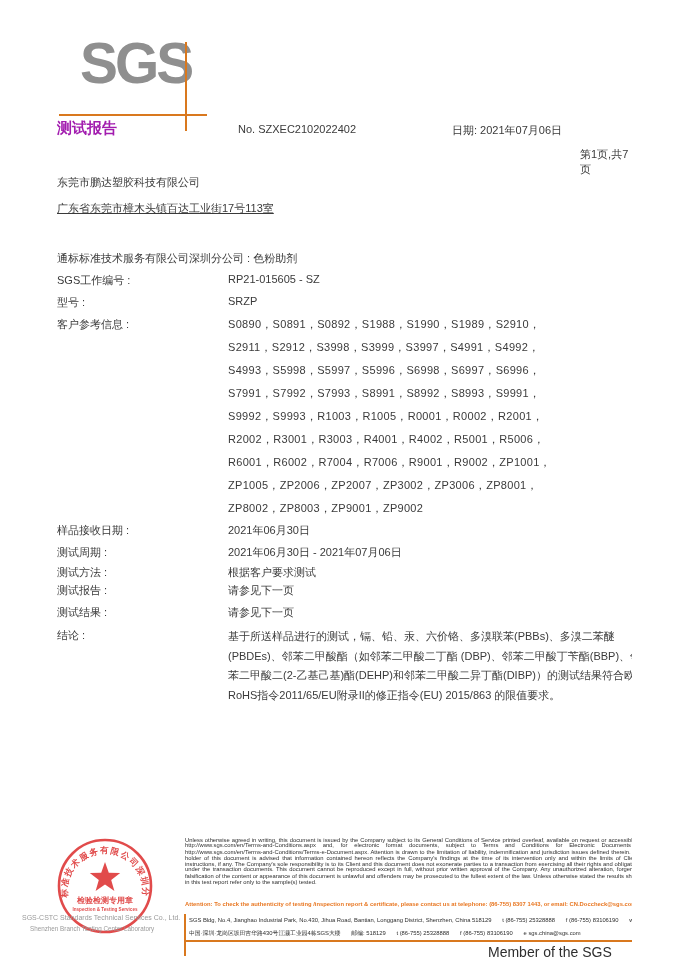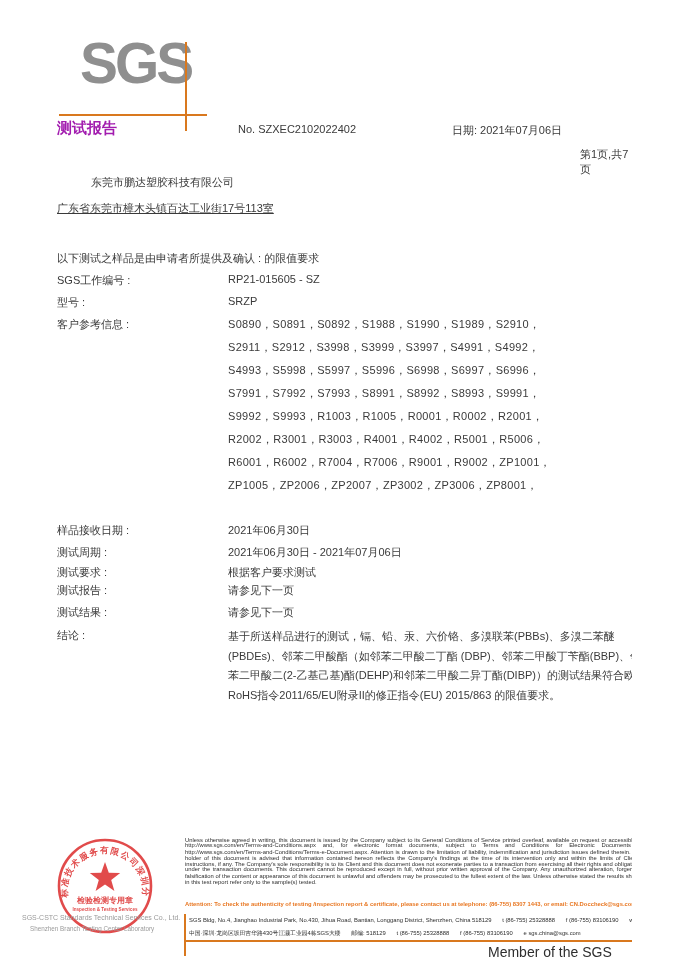--- a/index.html
+++ b/index.html
@@ -12,21 +12,21 @@
   .logo-text { left:80px; top:34px; font-size:58px; font-weight:bold; color:#8f8f8f;
                letter-spacing:-3px; transform:scaleX(0.98); transform-origin:left top; line-height:1; }
   .logo-hline { left:59px; top:114px; width:148px; height:2px; background:#d9781e; }
   .logo-vline { left:185px; top:42px; width:2px; height:89px; background:#d9781e; }
 
   
   .doc-title { left:57px; top:119px; font-size:15px; font-weight:bold; color:#a21caf; }
   .report-no { left:238px; top:123px; font-size:11px; }
   .report-date { left:452px; top:123px; font-size:11px; }
   .page-info { left:580px; top:123px; font-size:11px;margin-top:24px; }
-  .applicant { left:57px; top:175px; font-size:11px;margin-left:34px; }
+  .applicant { left:57px; top:175px; font-size:11px; }
   .applicant-addr { left:57px; top:201px; font-size:11px;text-decoration:underline; }
 
   
   .intro { left:57px; top:251px; font-size:11px; }
   .flabel { left:57px; font-size:11px; }
   .fvalue { left:228px; font-size:11px; }
   .ref-line { left:228px; font-size:11px; letter-spacing:0.3px; }
   .conclusion { left:228px; top:627px; width:418px; font-size:11px; line-height:19.5px; }
 
   
@@ -60,45 +60,46 @@
   <div class="abs logo-hline"></div>
   <div class="abs logo-vline"></div>
 
   <div class="abs doc-title">测试报告</div>
   <div class="abs report-no">No. SZXEC2102022402</div>
   <div class="abs report-date">日期: 2021年07月06日</div>
   <div class="abs page-info">第1页,共7页</div>
   <div class="abs applicant">东莞市鹏达塑胶科技有限公司</div>
   <div class="abs applicant-addr">广东省东莞市樟木头镇百达工业街17号113室</div>
 
-  <div class="abs intro">以下测试之样品是由申请者所提供及确认 : 的限值要求</div>
+  <div class="abs intro">通标标准技术服务有限公司深圳分公司 : 色粉助剂</div>
 
   <div class="abs flabel" style="top:273px">SGS工作编号 :</div>
   <div class="abs fvalue" style="top:273px">RP21-015605 - SZ</div>
 
   <div class="abs flabel" style="top:295px">型号 :</div>
   <div class="abs fvalue" style="top:295px">SRZP</div>
 
   <div class="abs flabel" style="top:317px">客户参考信息 :</div>
   <div class="abs ref-line" style="top:317px">S0890，S0891，S0892，S1988，S1990，S1989，S2910，</div>
   <div class="abs ref-line" style="top:340px">S2911，S2912，S3998，S3999，S3997，S4991，S4992，</div>
   <div class="abs ref-line" style="top:363px">S4993，S5998，S5997，S5996，S6998，S6997，S6996，</div>
   <div class="abs ref-line" style="top:386px">S7991，S7992，S7993，S8991，S8992，S8993，S9991，</div>
   <div class="abs ref-line" style="top:409px">S9992，S9993，R1003，R1005，R0001，R0002，R2001，</div>
   <div class="abs ref-line" style="top:432px">R2002，R3001，R3003，R4001，R4002，R5001，R5006，</div>
   <div class="abs ref-line" style="top:455px">R6001，R6002，R7004，R7006，R9001，R9002，ZP1001，</div>
   <div class="abs ref-line" style="top:478px">ZP1005，ZP2006，ZP2007，ZP3002，ZP3006，ZP8001，</div>
+  <div class="abs ref-line" style="top:501px">ZP8002，ZP8003，ZP9001，ZP9002</div>
 
   <div class="abs flabel" style="top:523px">样品接收日期 :</div>
   <div class="abs fvalue" style="top:523px">2021年06月30日</div>
 
   <div class="abs flabel" style="top:545px">测试周期 :</div>
   <div class="abs fvalue" style="top:545px">2021年06月30日 - 2021年07月06日</div>
 
-  <div class="abs flabel" style="top:565px">测试要求 :</div>
+  <div class="abs flabel" style="top:565px">测试方法 :</div>
   <div class="abs fvalue" style="top:565px">根据客户要求测试</div>
 
   <div class="abs flabel" style="top:583px">测试报告 :</div>
   <div class="abs fvalue" style="top:583px">请参见下一页</div>
 
   <div class="abs flabel" style="top:605px">测试结果 :</div>
   <div class="abs fvalue" style="top:605px">请参见下一页</div>
 
   <div class="abs flabel" style="top:628px">结论 :</div>
   <div class="abs conclusion">基于所送样品进行的测试，镉、铅、汞、六价铬、多溴联苯(PBBs)、多溴二苯醚(PBDEs)、邻苯二甲酸酯（如邻苯二甲酸二丁酯 (DBP)、邻苯二甲酸丁苄酯(BBP)、邻苯二甲酸二(2-乙基己基)酯(DEHP)和邻苯二甲酸二异丁酯(DIBP)）的测试结果符合欧盟RoHS指令2011/65/EU附录II的修正指令(EU) 2015/863 的限值要求。</div>

